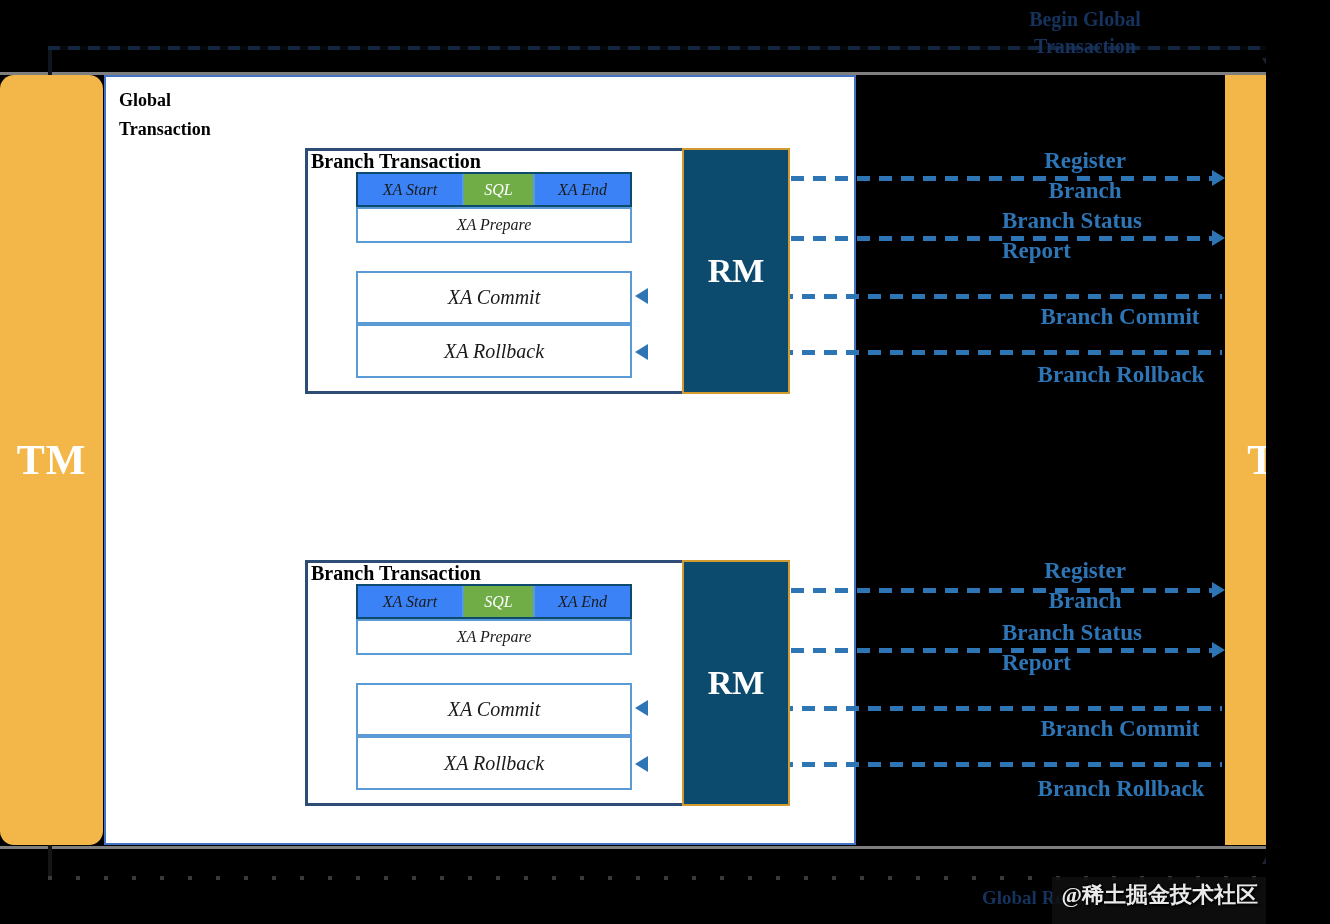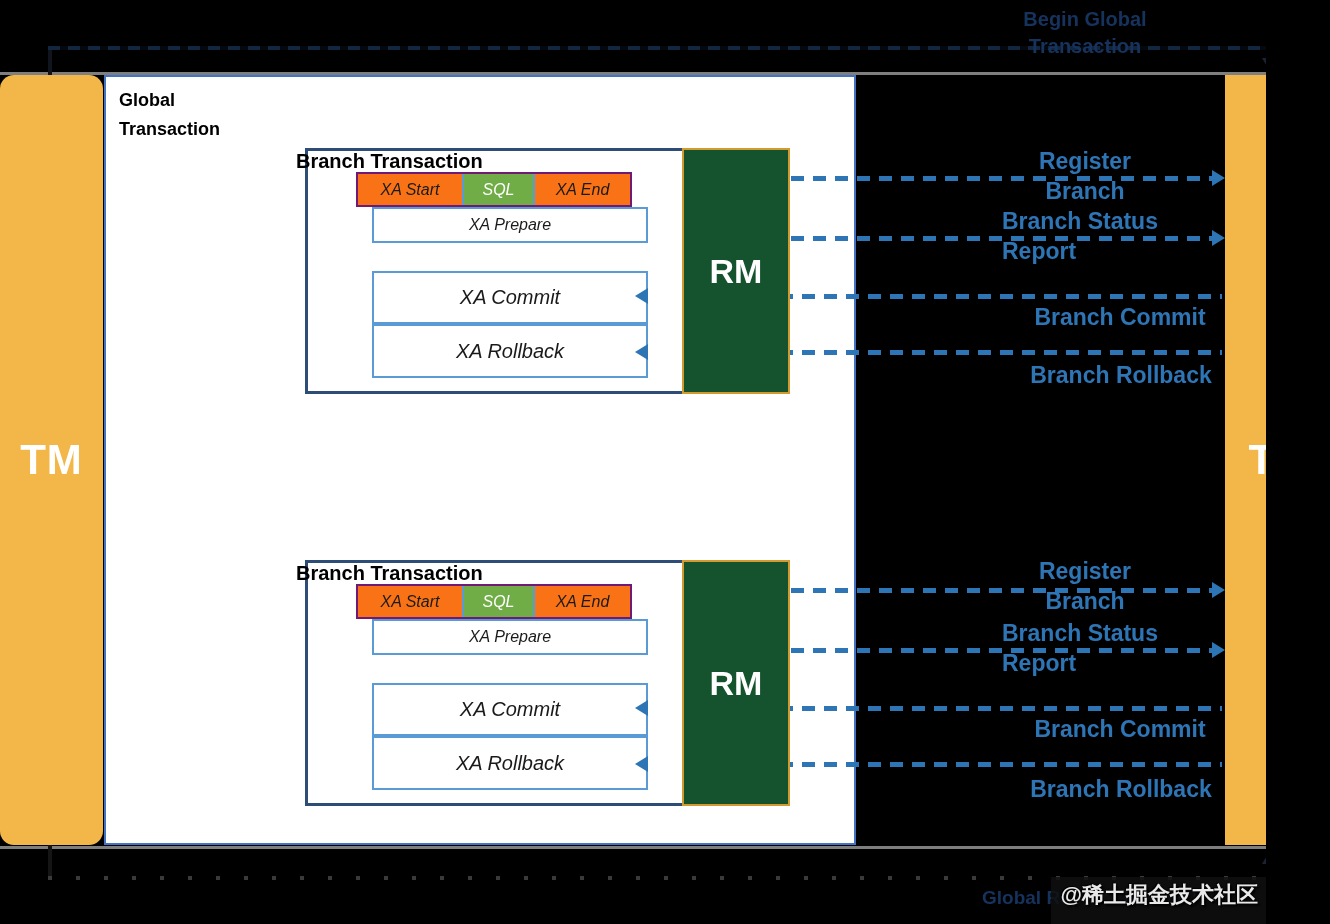--- a/index.html
+++ b/index.html
@@ -1,18 +1,18 @@
 <!DOCTYPE html>
 <html><head>
 <meta charset="utf-8">
 <style>
   html,body{margin:0;padding:0;background:#000;}
   #stage{
     position:relative;width:1266px;height:924px;background:#000;
-    font-family:Liberation Sans, sans-serif;overflow:hidden;
+    font-family:Liberation Serif, serif;overflow:hidden;
   }
   
   .gray-line{position:absolute;left:0;width:1330px;height:3px;background:#7f7f7f;z-index:1;}
   
   .pillar{
     position:absolute;top:75px;height:770px;background:#f2b748;z-index:2;
     display:flex;align-items:center;justify-content:center;
     color:#fff;font-size:42px;font-weight:600;letter-spacing:1px;
   }
   
@@ -23,46 +23,46 @@
   .global-title{
     position:absolute;left:119px;top:86px;z-index:3;
     font-size:18px;font-weight:bold;color:#000;line-height:29px;white-space:pre-line;
   }
   
   .branch-box{
     position:absolute;left:305px;width:485px;height:246px;
     background:#fff;border:3px solid #2e4d76;box-sizing:border-box;z-index:3;
   }
   .branch-title{
-    position:absolute;left:296px;z-index:5;
+    position:absolute;left:311px;z-index:5;
     font-size:20px;font-weight:bold;color:#000;
   }
   .rm-box{
     position:absolute;left:682px;width:108px;height:246px;
-    background:#14532d;border:2px solid #d19b2f;box-sizing:border-box;z-index:4;
+    background:#0c4a6e;border:2px solid #d19b2f;box-sizing:border-box;z-index:4;
     display:flex;align-items:center;justify-content:center;
     color:#fff;font-size:34px;font-weight:600;
   }
   
   .xa-row{
     position:absolute;left:356px;width:276px;height:35px;z-index:5;
-    display:flex;border:2px solid #701a75;box-sizing:border-box;background:#f97316;
+    display:flex;border:2px solid #0c4a6e;box-sizing:border-box;background:#3b82f6;
   }
   .xa-cell{
     display:flex;align-items:center;justify-content:center;
     font-size:16px;font-style:italic;color:#1a1a1a;height:100%;box-sizing:border-box;
   }
   .xa-cell.start{width:104px;}
   .xa-cell.sql{width:73px;background:#70ad47;color:#fff;border-left:2px solid #5b9bd5;border-right:2px solid #5b9bd5;}
   .xa-cell.end{flex:1;}
   .xa-wide{
     position:absolute;left:356px;width:276px;z-index:5;
     background:#fff;border:2px solid #5b9bd5;box-sizing:border-box;
     display:flex;align-items:center;justify-content:center;
-    font-style:italic;color:#1a1a1a;margin-left:16px;
+    font-style:italic;color:#1a1a1a;
   }
   .xa-prepare{height:36px;font-size:16px;}
   .xa-big{font-size:20px;}
   
   .msg-line{
     position:absolute;height:5px;z-index:2;
     background:repeating-linear-gradient(90deg,#2e75b6 0 13px,transparent 13px 22px);
   }
   .arrow-right{
     position:absolute;width:0;height:0;z-index:2;

